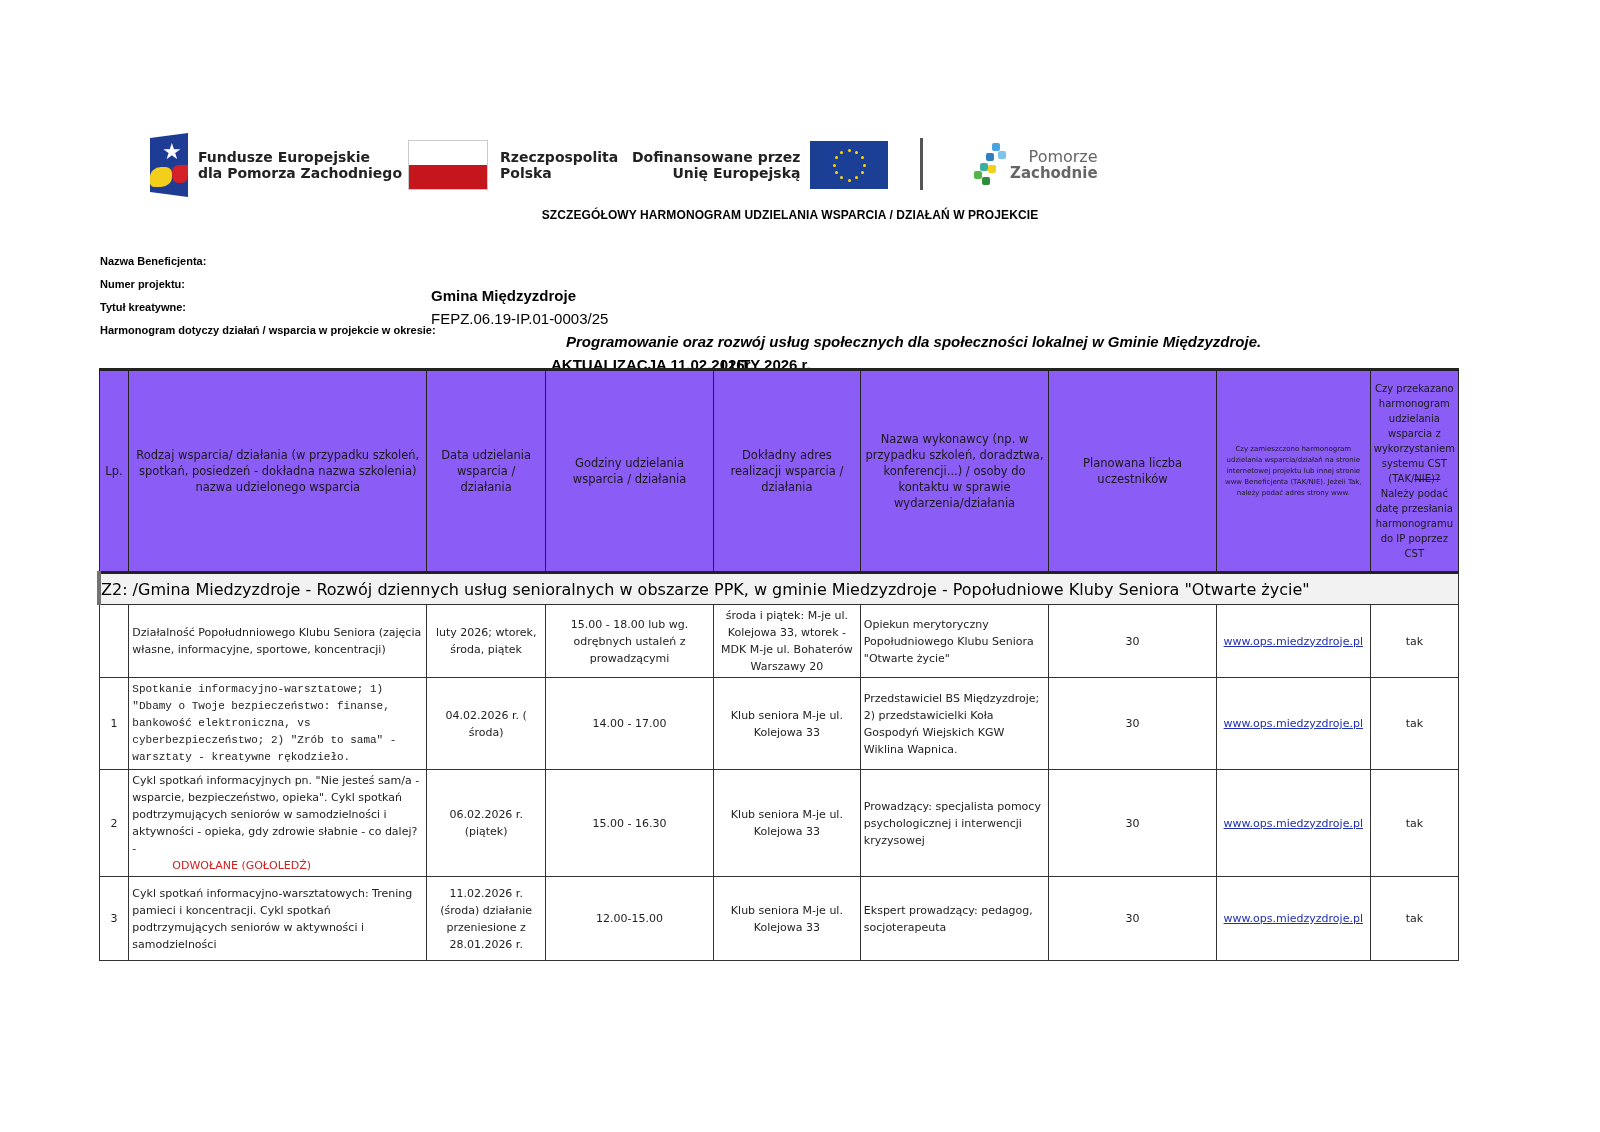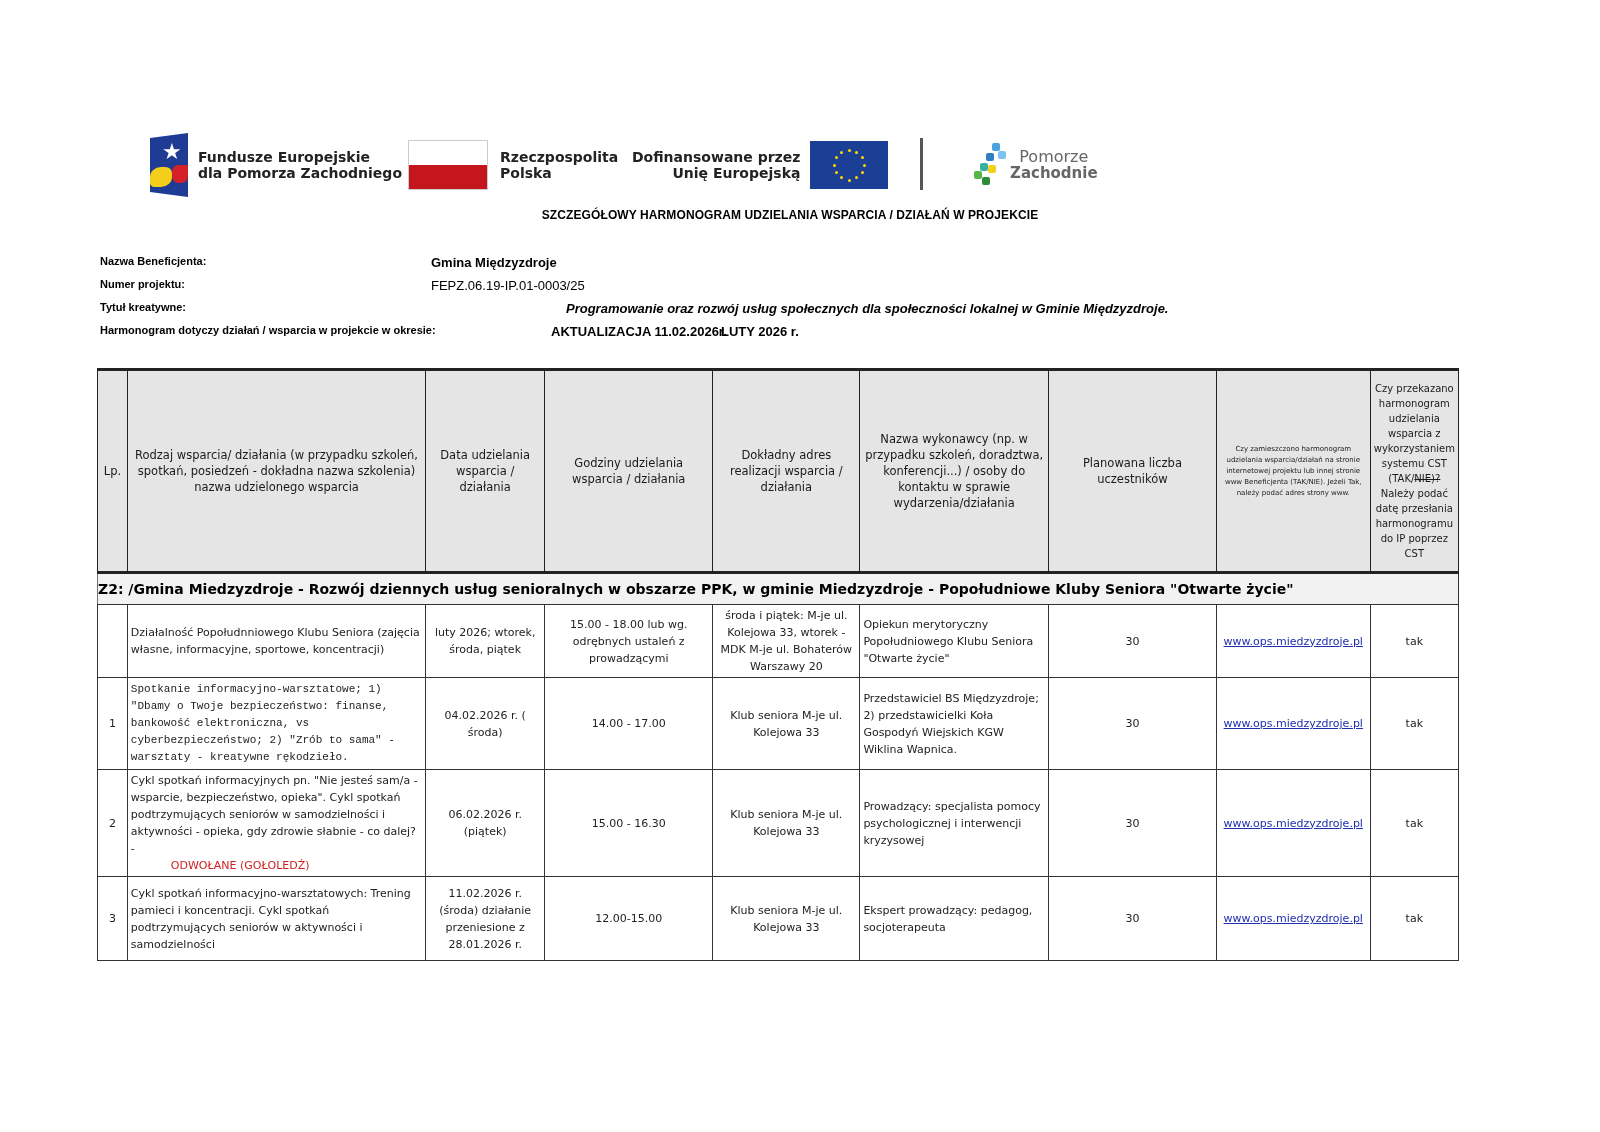--- a/index.html
+++ b/index.html
@@ -26,44 +26,44 @@
   .pl-flag { width: 78px; height: 48px; border: 1px solid #ccc; margin-right: 12px; display: flex; flex-direction: column; }
   .pl-flag .w { flex: 1; background: #fff; }
   .pl-flag .r { flex: 1; background: #c4161c; }
 
   .eu-text { text-align: right; margin-right: 10px; }
   .eu-flag { width: 78px; height: 48px; background: #1b3f94; position: relative; }
   .eu-flag span { position: absolute; width: 3px; height: 3px; background: #ffd800; border-radius: 50%; }
 
   .pz-mark { width: 36px; height: 48px; position: relative; margin-right: 4px; }
   .pz-mark .sq { position: absolute; width: 8px; height: 8px; border-radius: 2px; }
-  .pz-text { font-family: "DejaVu Sans", sans-serif; color: #666; font-size: 16px; line-height: 16px; text-align: center; }
+  .pz-text { font-family: "DejaVu Sans", sans-serif; color: #666; font-size: 16px; line-height: 16px; text-align: right; }
   .pz-text b { display: block; font-size: 15px; }
 
   
   .headline { position: absolute; left: 0; width: 1580px; top: 208px; text-align: center;
               font-weight: bold; font-size: 12px; letter-spacing: 0.1px; }
 
   
   .meta-label { position: absolute; left: 100px; font-weight: bold; font-size: 11px; }
-  .meta-val { position: absolute; font-size: 13px; }
+  .meta-val { position: absolute; font-size: 15px; margin-top: 32px; }
   .meta-val.b { font-weight: bold; }
   .meta-val.bi { font-weight: bold; font-style: italic; }
 
   
   table.sched { position: absolute; left: 97px; top: 368px; width: 1362px; border-collapse: collapse;
                 font-family: "DejaVu Sans", sans-serif; font-size: 11px; }
   table.sched td, table.sched th { border: 1px solid #333; padding: 2px 3px; vertical-align: middle; }
-  table.sched thead th { background: #e5e5e5; font-weight: normal; text-align: center; height: 196px;
+  table.sched thead th { background: #8b5cf6; font-weight: normal; text-align: center; height: 196px;
                          border: 1.5px solid #222; font-size: 11.5px; line-height: 16px; color: #1a1a1a; }
   table.sched thead tr { border-top: 3px solid #222; border-bottom: 3px solid #222; }
   th.small { font-size: 7px !important; line-height: 11px !important; }
   th.narrow { font-size: 10px !important; line-height: 15px !important; }
   .strike { text-decoration: line-through; }
-  tr.section td { background: #f2f2f2; font-size: 14px; height: 26px; padding-left: 0; border-left: 1px solid #737373; font-weight: bold; }
+  tr.section td { background: #f2f2f2; font-size: 16px; height: 26px; padding-left: 0; border-left: 4px solid #737373; }
   tr.row td { text-align: center; font-size: 11px; line-height: 17px; color: #222; }
   td.left { text-align: left !important; }
   td.link a { color: #1f2fb0; text-decoration: underline; }
   .cancel { color: #d02020; margin-left: 40px; }
   .r0 { height: 72px; } .r1 { height: 92px; } .r2 { height: 82px; } .r3 { height: 84px; }
 </style>
 </head>
 <body>
 
 <div class="logobar">

